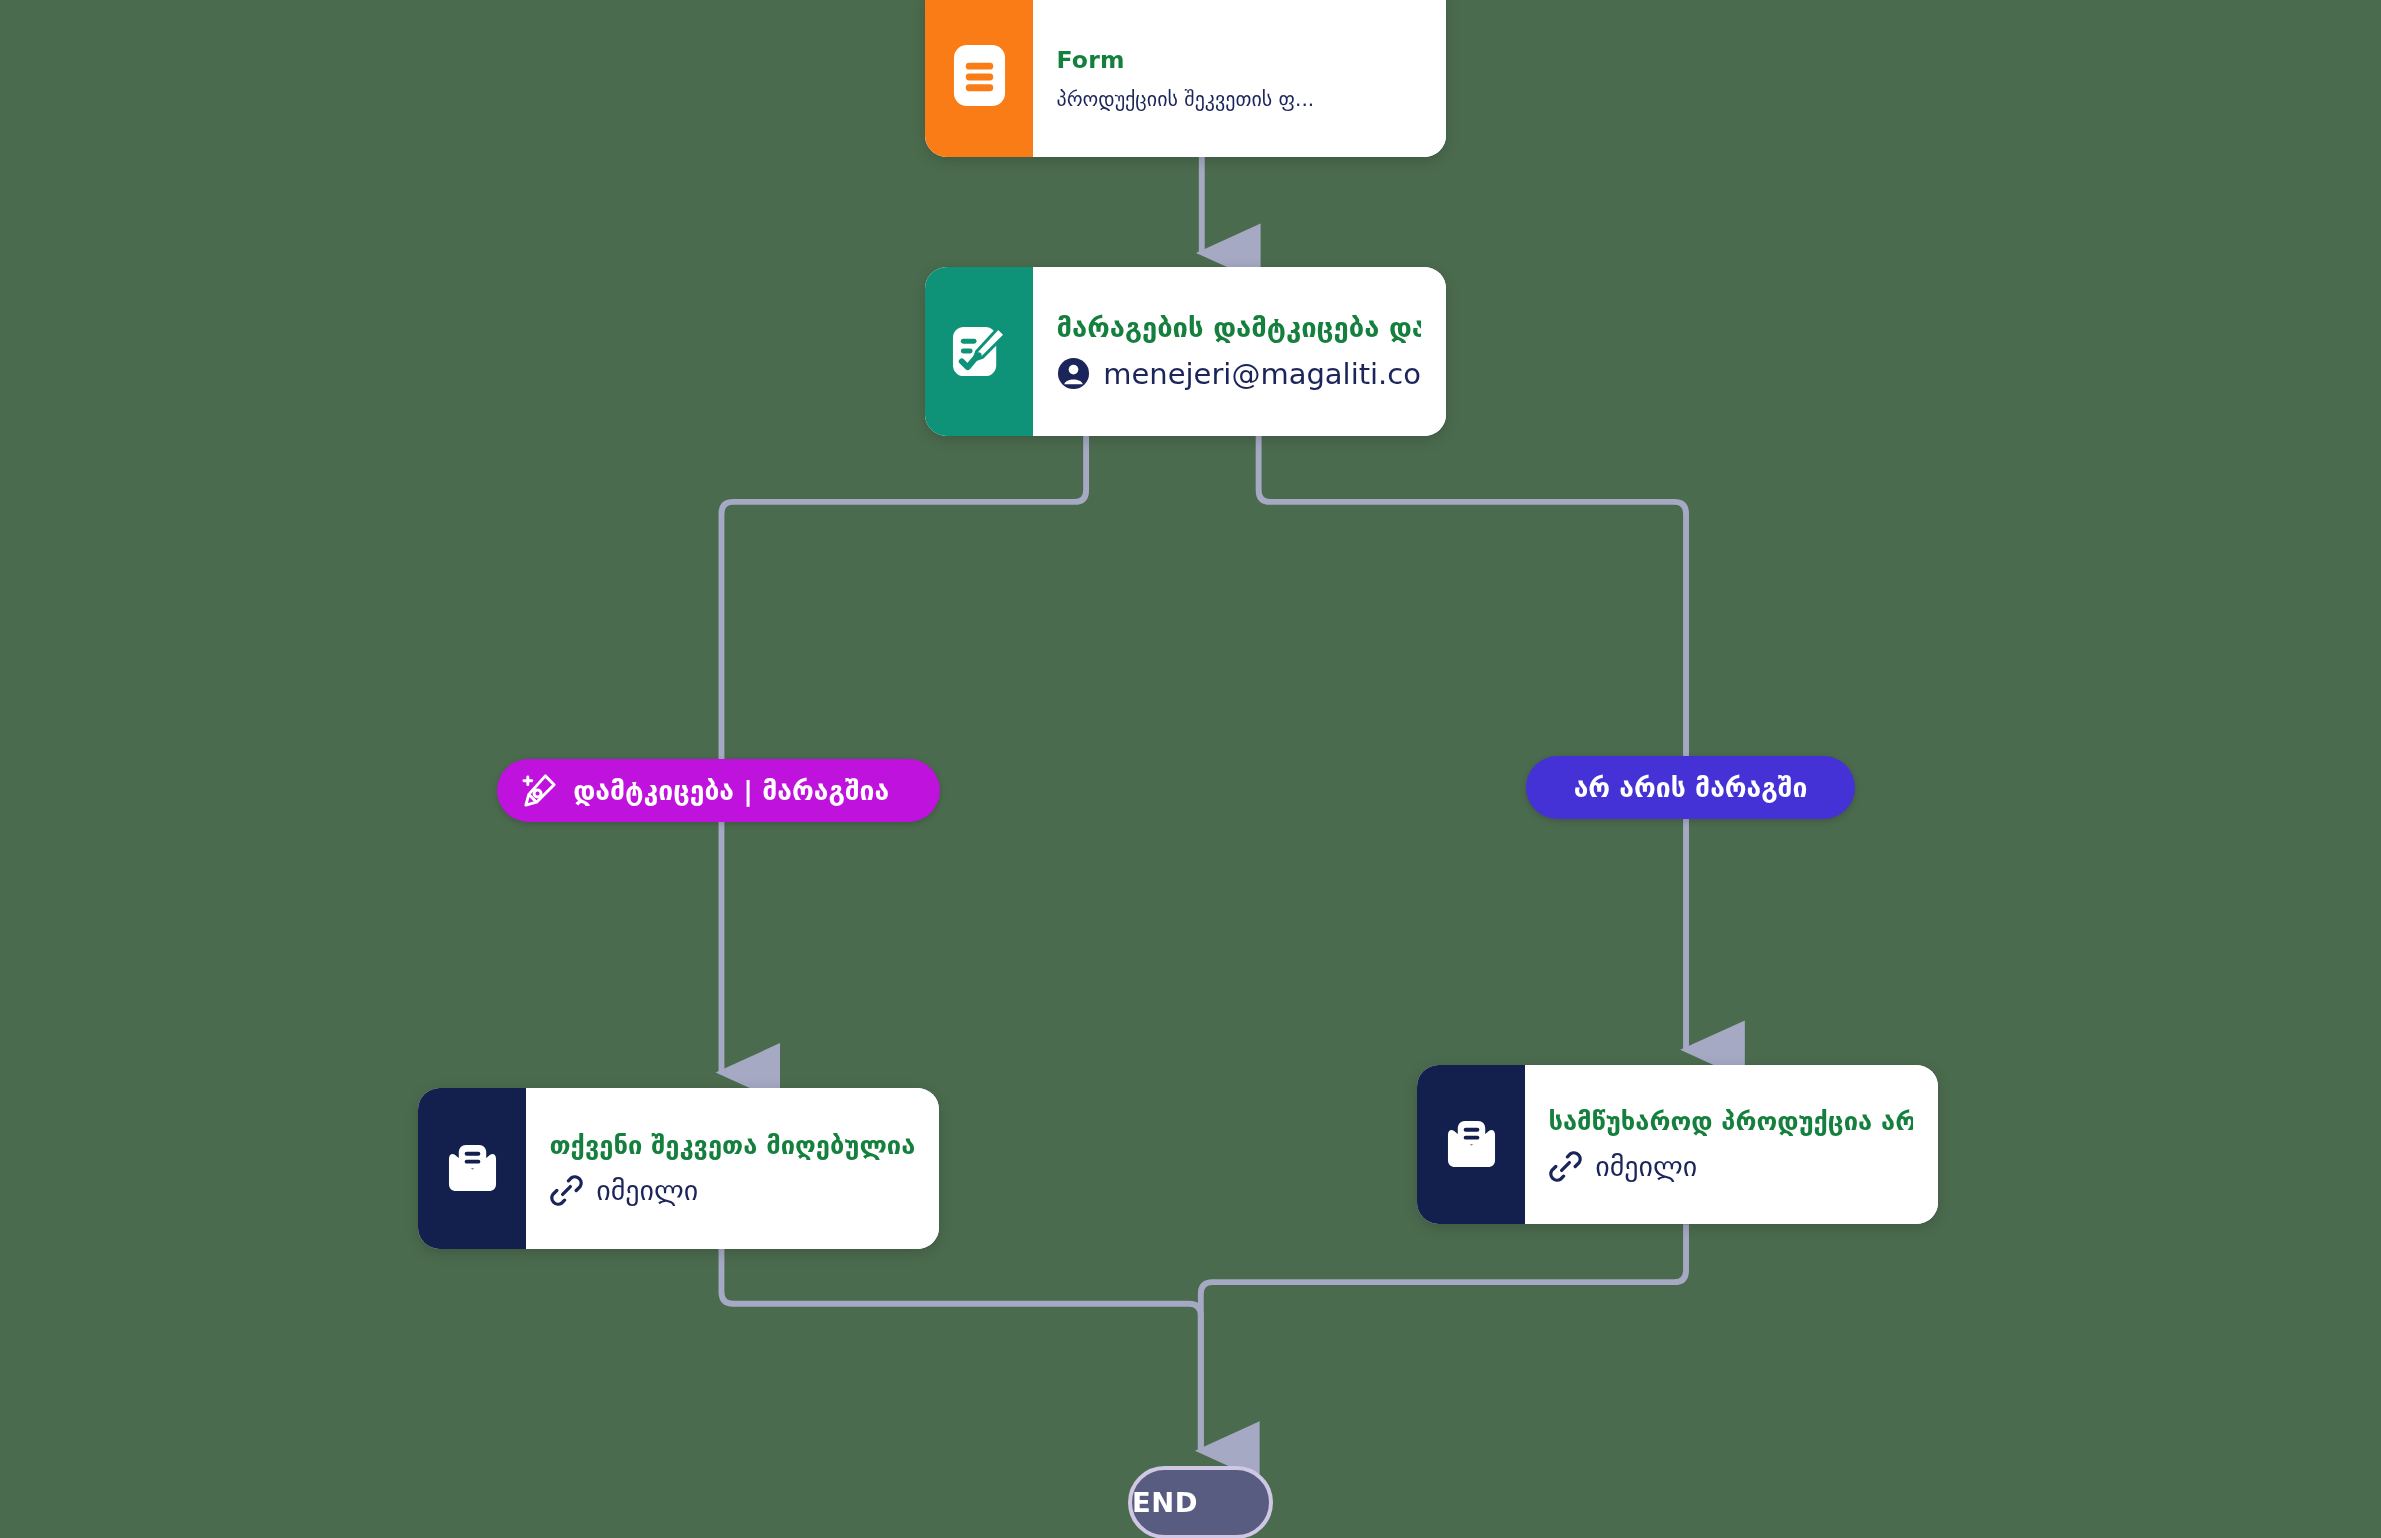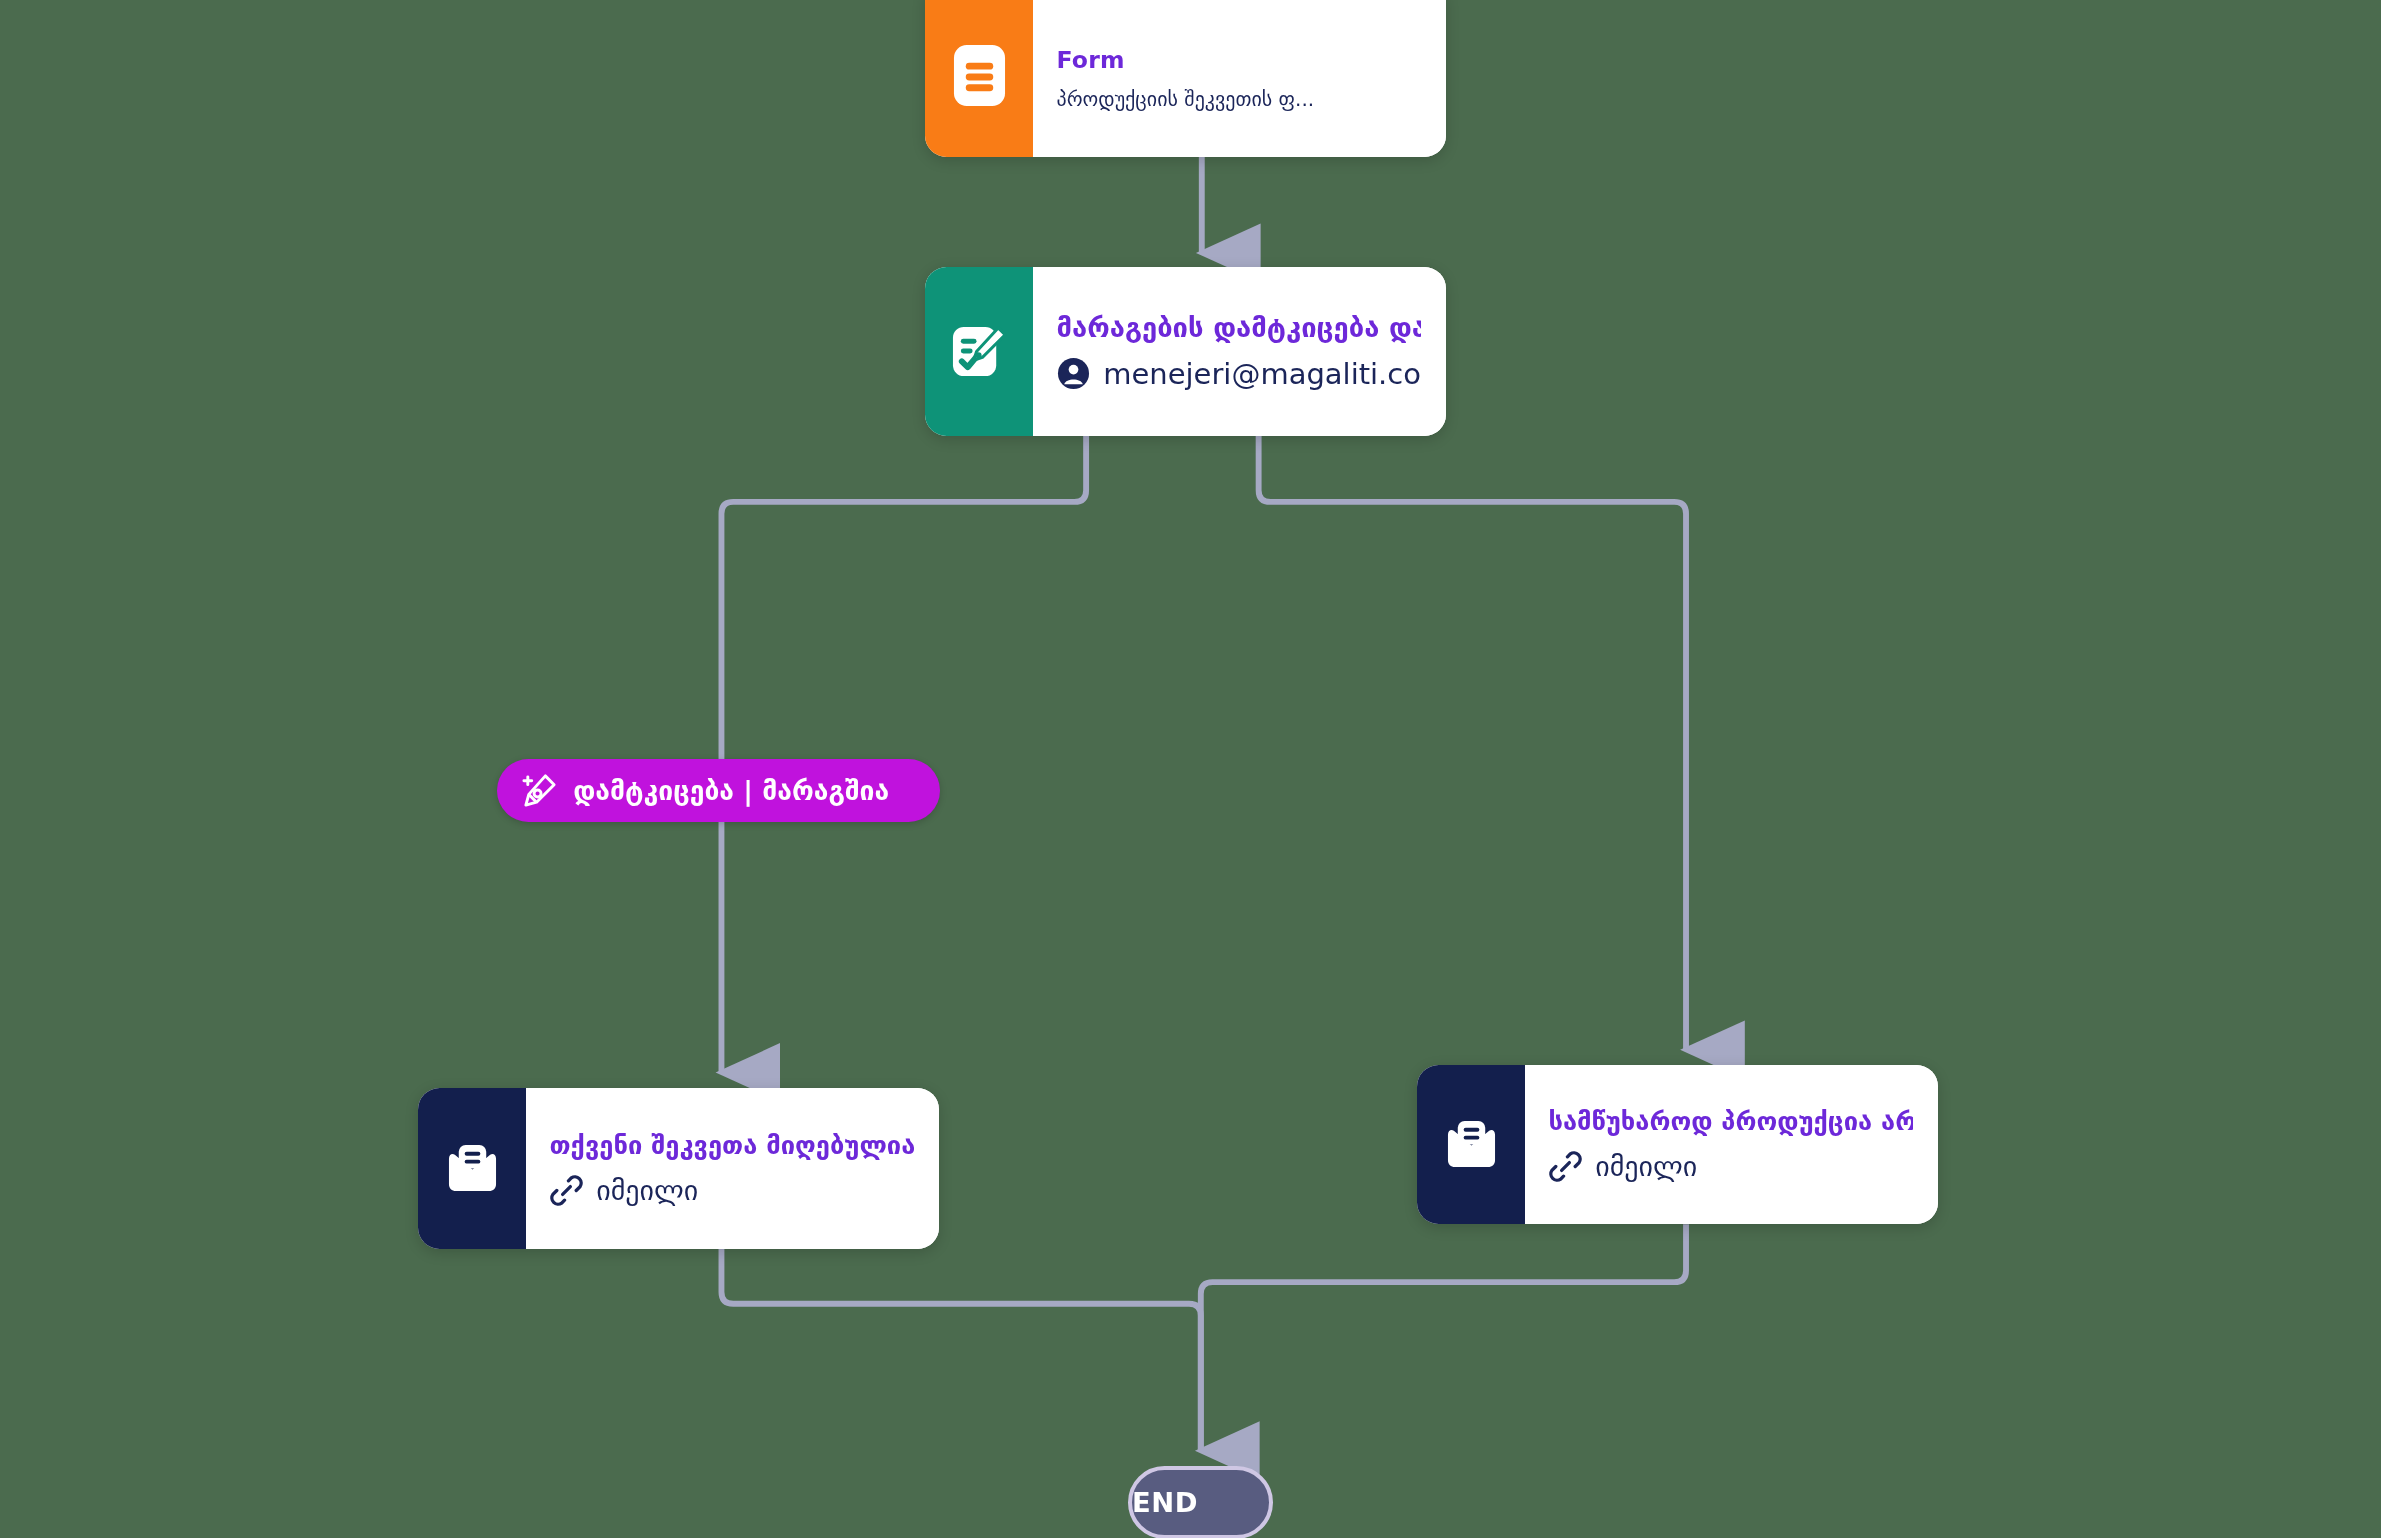--- a/index.html
+++ b/index.html
@@ -46,21 +46,21 @@
   .node-body {
     flex: 1 1 auto;
     display: flex;
     flex-direction: column;
     justify-content: center;
     padding: 0 25.5px 0 23.5px;
     background: #ffffff;
     min-width: 0;
   }
   .node-title {
-    color: #6d28d9;
+    color: #15803d;
     font-weight: bold;
     white-space: nowrap;
     overflow: hidden;
   }
   .node-sub {
     color: #1b2559;
     display: flex;
     align-items: center;
     gap: 13.7px;
     white-space: nowrap;
@@ -234,20 +234,23 @@
       <svg class="ic" width="37" height="37" viewBox="0 0 38 38" aria-hidden="true">
         <path d="M 25 4 L 34 13 L 16 31 L 5 34 L 8 23 Z" fill="none" stroke="#ffffff" stroke-width="3" stroke-linejoin="round"></path>
         <path d="M 8 23 L 16 31" stroke="#ffffff" stroke-width="3"></path>
         <circle cx="17" cy="22" r="3.6" fill="none" stroke="#ffffff" stroke-width="3"></circle>
         <path d="M 7 5 L 7 13 M 3 9 L 11 9" stroke="#ffffff" stroke-width="3" stroke-linecap="round"></path>
       </svg>
     </span>
     <span>დამტკიცება | მარაგშია</span>
   </div>
 
+  <div class="pill" id="pill-rejected">
+    <span>არ არის მარაგში</span>
+  </div>
 
   <div class="node node-email" id="node-email-left">
     <div class="node-icon">
       <svg class="ic" width="59" height="51" viewBox="0 0 60 52" aria-hidden="true">
         <rect x="16" y="2" width="28" height="24" rx="7" fill="#ffffff"></rect>
         <rect x="22" y="9" width="16" height="4" rx="2" fill="#131F4D"></rect>
         <rect x="22" y="17" width="16" height="4" rx="2" fill="#131F4D"></rect>
         <path d="M 6 16 C 6 12 9 10 12 12 L 30 27 L 48 12 C 51 10 54 12 54 16
                  L 54 42 C 54 46 51 49 47 49 L 13 49 C 9 49 6 46 6 42 Z" fill="#ffffff"></path>
       </svg>

